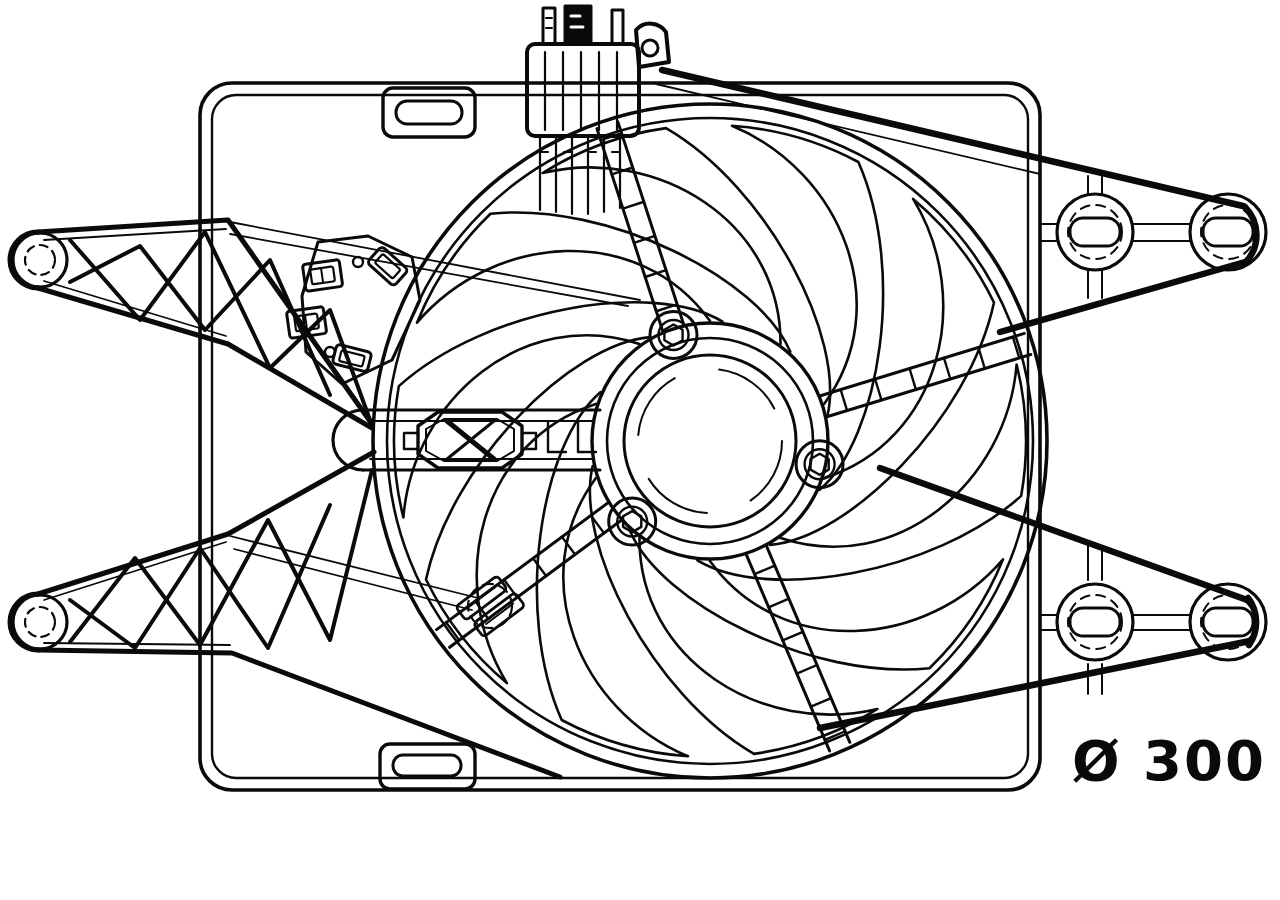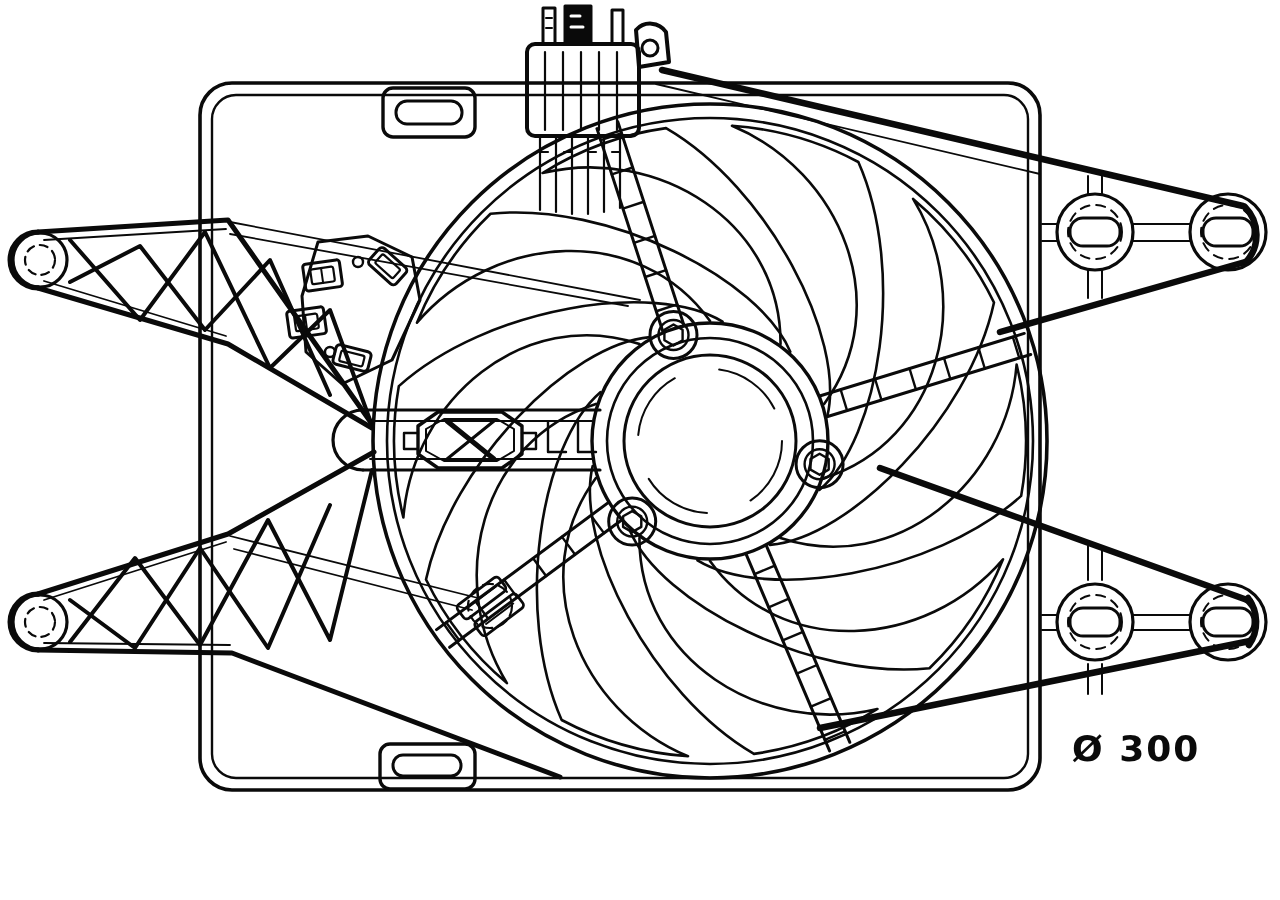--- a/index.html
+++ b/index.html
@@ -1,21 +1,21 @@
 <!DOCTYPE html>
 <html><head>
 <meta charset="utf-8">
 <style>
   html,body{margin:0;padding:0;}
   body{width:1280px;height:900px;background:#ffffff;font-family:"DejaVu Sans","Liberation Sans",sans-serif;}
   .stage{position:relative;width:1280px;height:900px;overflow:hidden;background:#fff;}
   .stage svg{position:absolute;left:0;top:0;}
   .dia-label{
     position:absolute;left:1072px;top:728px;width:200px;
-    font-size:36px;font-weight:bold;color:#0a0a0a;letter-spacing:2px;
+    font-size:56px;font-weight:bold;color:#0a0a0a;letter-spacing:2px;
     font-family:"DejaVu Sans","Liberation Sans",sans-serif;white-space:nowrap;
   }
 </style>
 </head>
 <body>
 
 <div class="stage">
 <svg width="1280" height="900" viewBox="0 0 1280 900" fill="none" stroke="#0a0a0a" stroke-linecap="round" stroke-linejoin="round">
 
   <defs>

